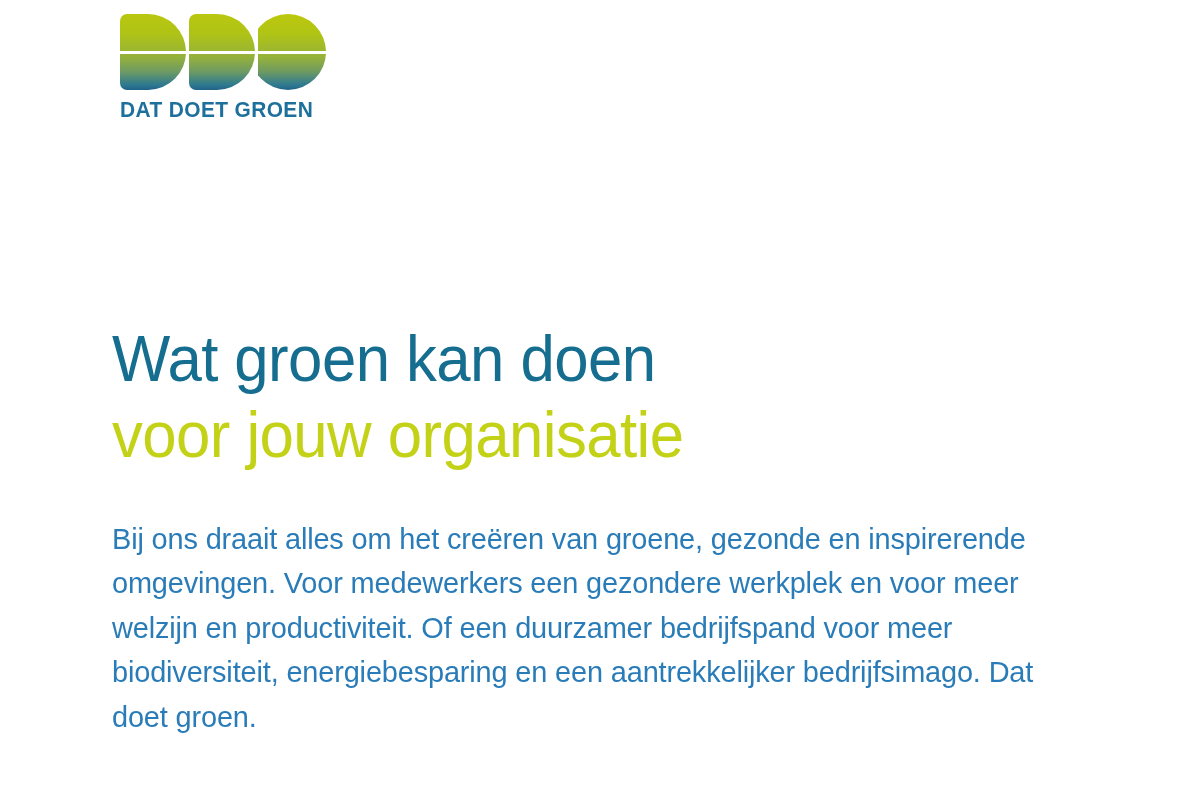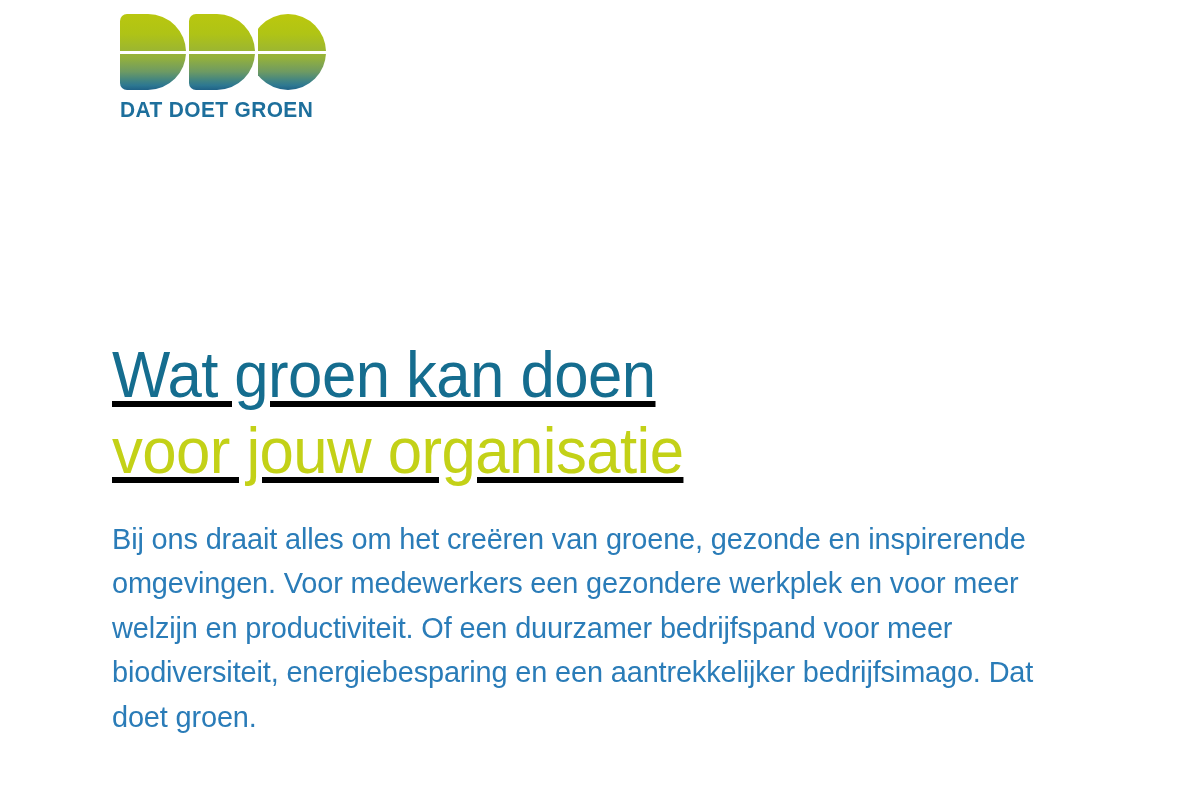--- a/index.html
+++ b/index.html
@@ -114,23 +114,22 @@
     color: #1d6f9c;
     transform: scaleX(0.93);
     transform-origin: left center;
     white-space: nowrap;
   }
 
   
   .headline {
     position: absolute;
     left: 112px;
-    top: 316px;
+    top: 300px;
     width: 1000px;
-    text-decoration: underline;
   }
   .headline-line {
     display: block;
     font-family: "Liberation Sans", sans-serif;
     font-weight: normal;
     font-size: 64px;
     line-height: 76px;
     letter-spacing: -0.6px;
     transform: scaleX(0.965);
     transform-origin: left center;

